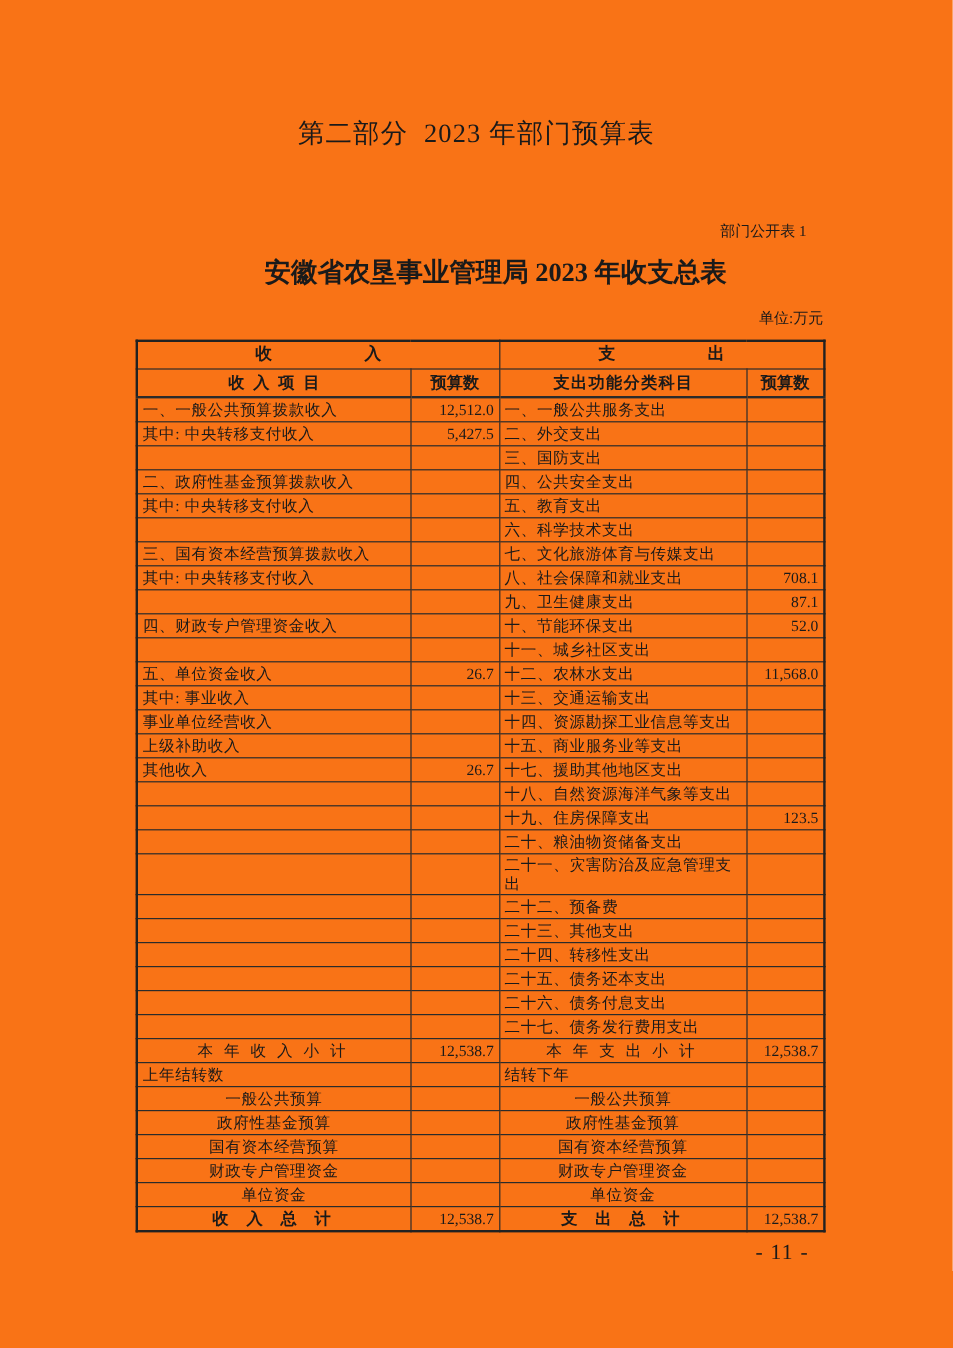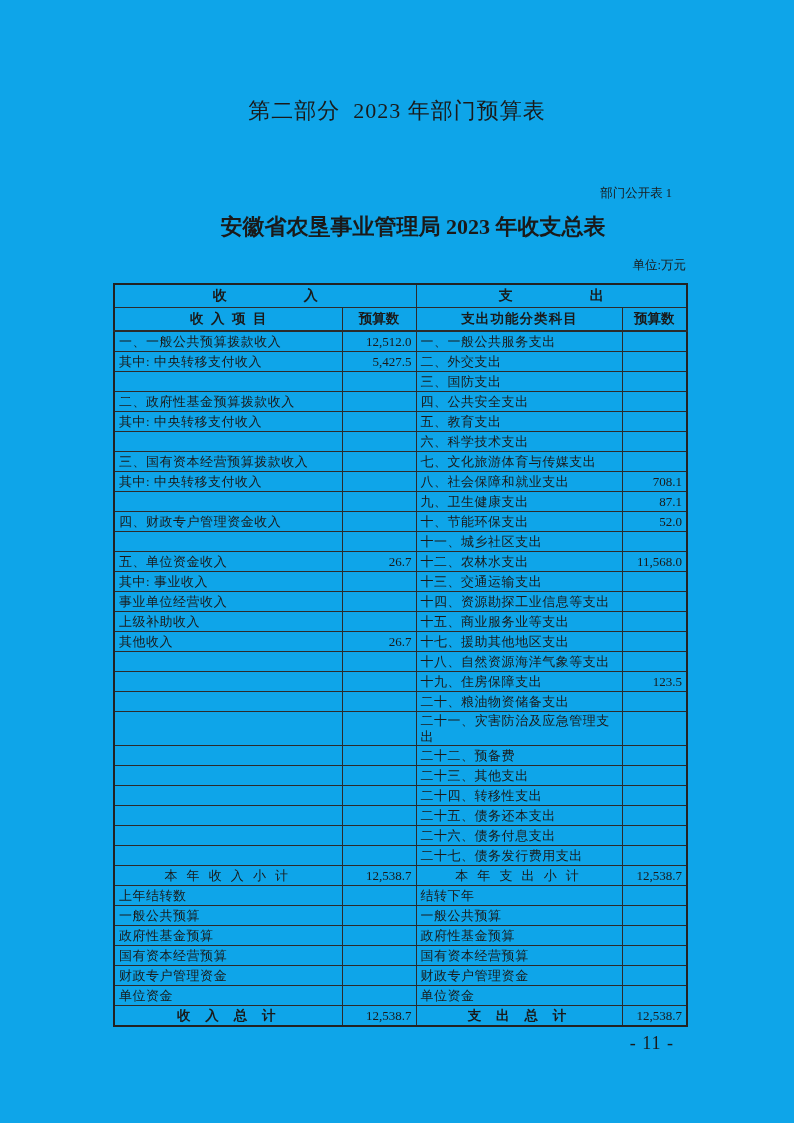--- a/index.html
+++ b/index.html
@@ -1,19 +1,19 @@
 <!DOCTYPE html>
 <html><head>
 <meta charset="utf-8">
 <style>
   html,body{margin:0;padding:0;background:#ffffff;}
   .page{
     position:relative;
     width:794px;height:1123px;
-    background:#0ea5e9;
+    background:#f97316;
     color:#1a1a1a;
     font-family:"Liberation Serif","DejaVu Serif",serif;
     overflow:hidden;
   }
   .part-title{
     position:absolute;top:96px;left:0;width:100%;
     text-align:center;font-size:22px;letter-spacing:1px;
     font-weight:500;white-space:pre;
   }
   .table-label{
@@ -48,21 +48,21 @@
   table.budget-table{border:2px solid #222;}
   thead tr.col-header th{border-bottom-width:2px;}
   thead th{font-weight:bold;height:20px;font-size:13.5px;}
   th.grp{letter-spacing:5.5em;text-indent:5.5em;font-size:14px;}
   th.sp{letter-spacing:0.55em;text-indent:0.55em;}
   th.spx{letter-spacing:0.08em;text-indent:0.08em;}
   tbody td{height:17px;}
   td.item{text-align:left;letter-spacing:0.04em;}
   td.val{text-align:right;padding-right:4px;}
   td.ind0{padding-left:6px;}
-  td.ind1{padding-left:32px;}
+  td.ind1{padding-left:32px;text-align:center;}
   td.ind2{padding-left:58px;}
   td.ind3{padding-left:97px;}
   tr.subtotal td.item,
   tr.total td.item{text-align:center;padding-left:0;}
   tr.subtotal td.item{letter-spacing:0.7em;text-indent:0.7em;}
   tr.total td.item{font-weight:bold;letter-spacing:1.1em;text-indent:1.1em;font-size:13.5px;}
 </style>
 </head>
 <body>
 

